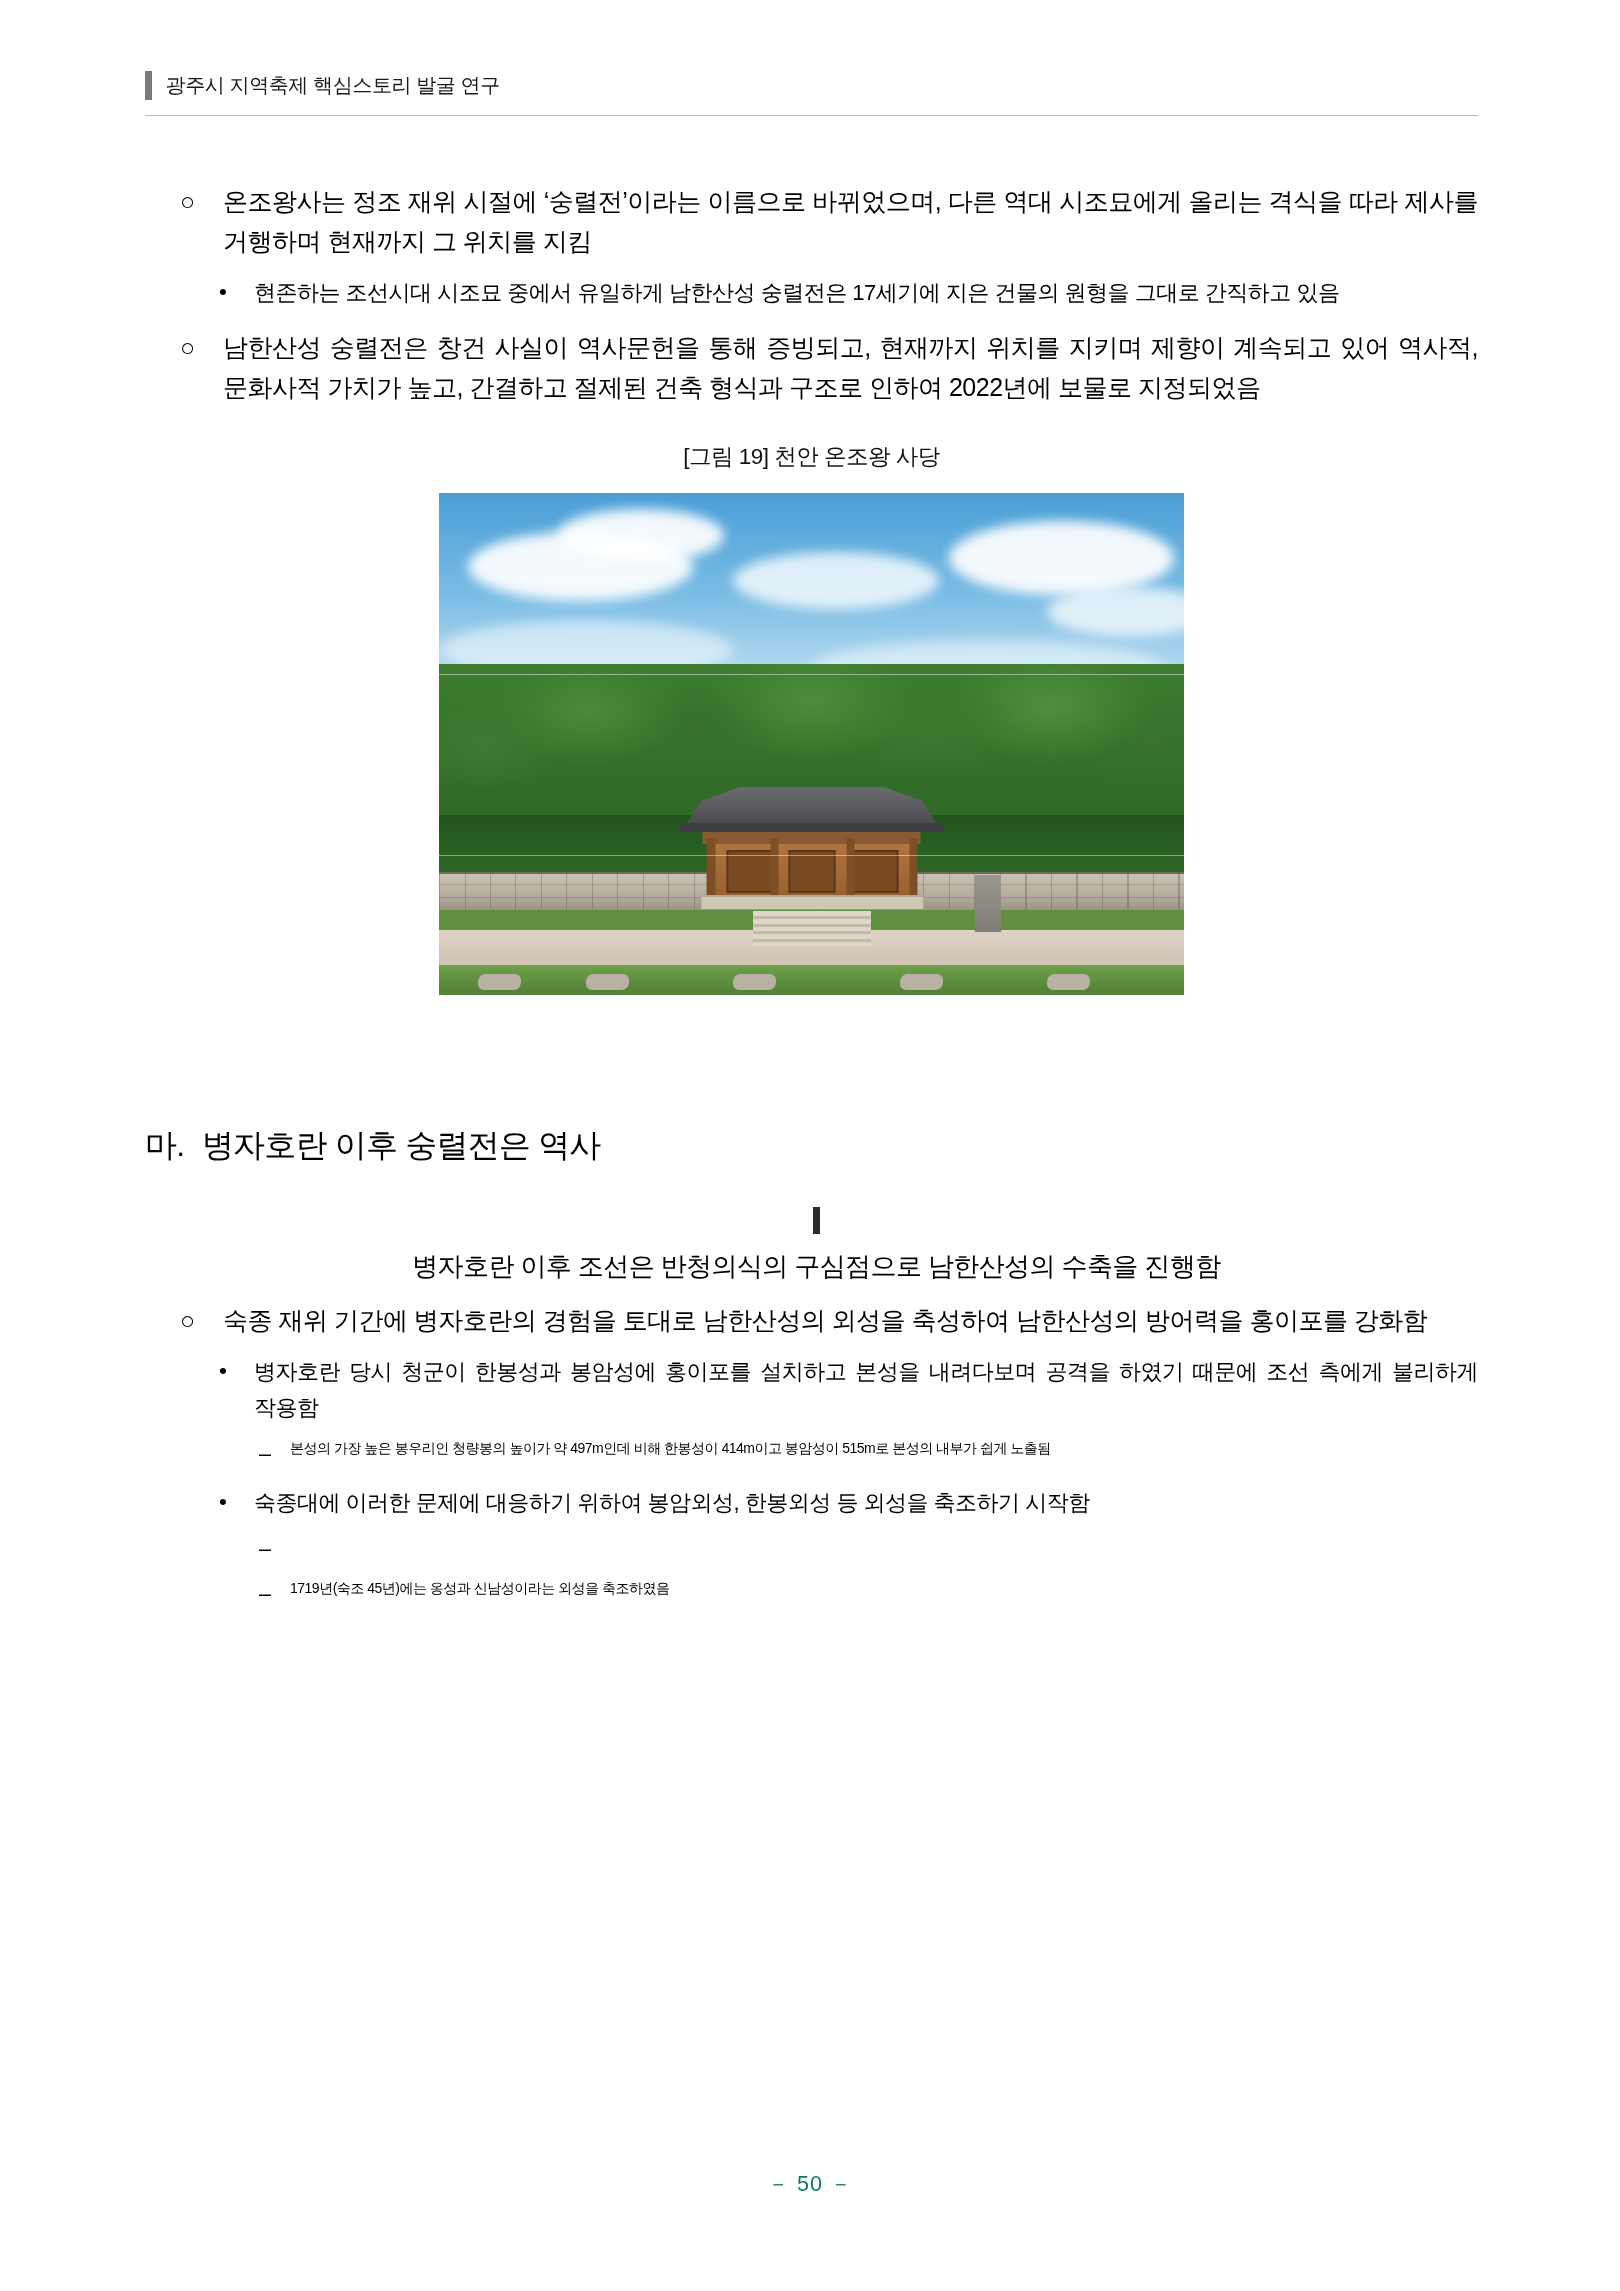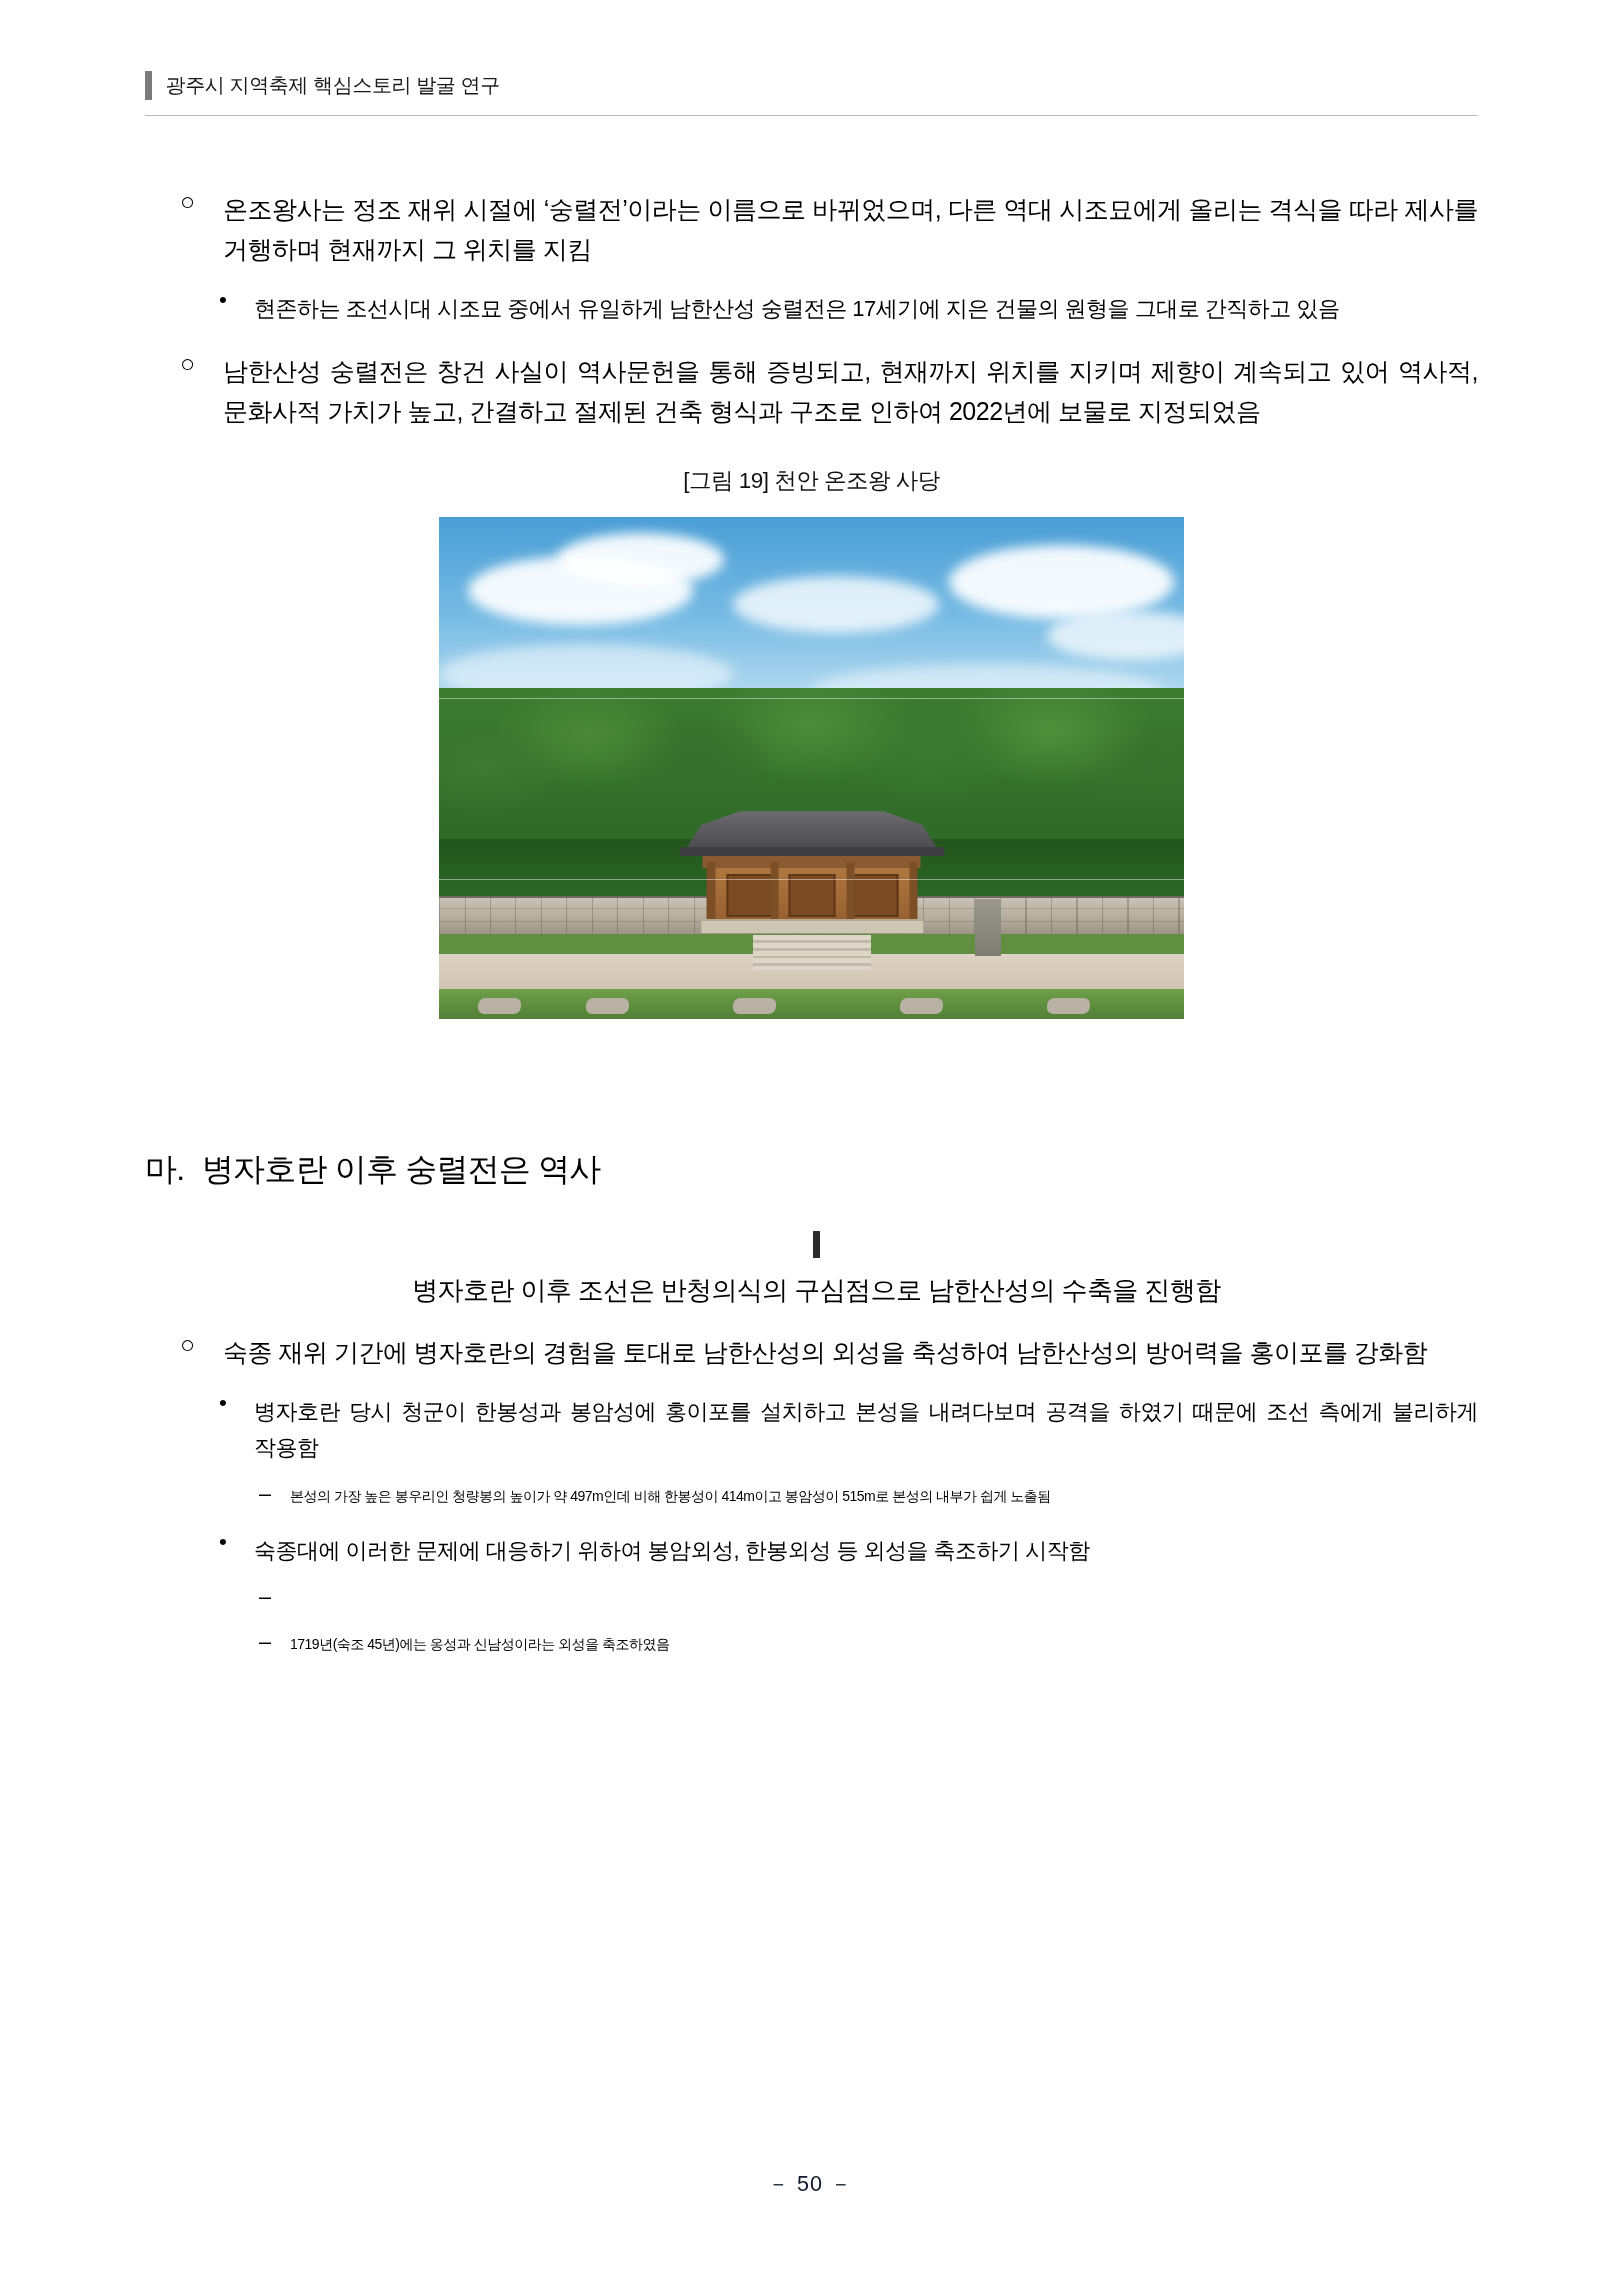--- a/index.html
+++ b/index.html
@@ -70,21 +70,20 @@
     flex: 0 0 auto;
     text-align: left;
     line-height: 1.62;
   }
   .body-text {
     flex: 1 1 auto;
     text-align: justify;
     line-height: 1.62;
     letter-spacing: -0.5px;
     word-break: keep-all;
-    margin-top: 8px;
   }
 
   
   .lvl-circle {
     margin-top: 15.7px;
     padding-left: 35px;
   }
   .lvl-circle .marker {
     width: 43px;
     font-size: 25px;
@@ -386,21 +385,21 @@
 
   
   .page-number {
     position: absolute;
     left: 0;
     right: 0;
     bottom: 94px;
     text-align: center;
     font-size: 21.6px;
     letter-spacing: 1px;
-    color: #0f172a;
+    color: #0f766e;
   }
 </style>
 </head>
 <body>
 
 <div class="page">
 
   <div class="header">
     <div class="header-bar"></div>
     <div class="header-title">광주시 지역축제 핵심스토리 발굴 연구</div>

